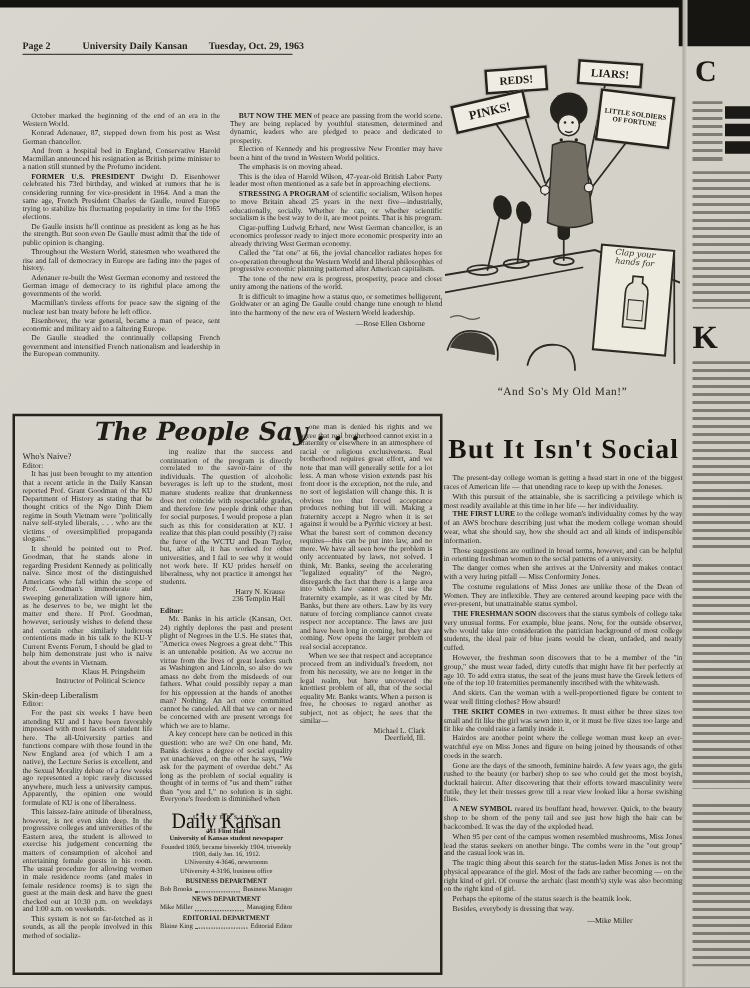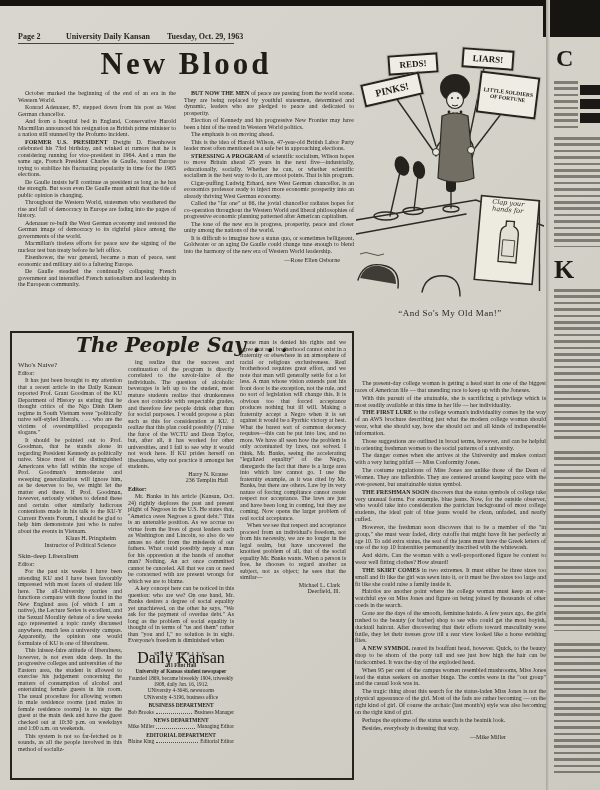--- a/index.html
+++ b/index.html
@@ -52,21 +52,20 @@
 
   <div class="abs" style="left:0;top:0;width:600px;height:6px;background:#141310;"></div>
   <div class="abs" style="left:543px;top:0;width:57px;height:37px;background:#171511;"></div>
   <div class="abs gutter" style="left:546px;top:0;width:4px;height:790px;"></div>
 
   <div class="abs hdr-txt" style="left:18px;top:32px;">Page 2</div>
   <div class="abs hdr-txt" style="left:66px;top:32px;">University Daily Kansan</div>
   <div class="abs hdr-txt" style="left:167px;top:32px;">Tuesday, Oct. 29, 1963</div>
   <div class="abs hdr-rule" style="left:18px;top:43px;width:216px;"></div>
 
-  <div class="abs nb-title" style="left:18px;top:46px;width:336px;">New Blood</div>
   <div class="abs coltxt" style="left:18px;top:90px;width:158px;height:264px;">
       <p>October marked the beginning of the end of an era in the Western World.</p>
       <p>Konrad Adenauer, 87, stepped down from his post as West German chancellor.</p>
       <p>And from a hospital bed in England, Conservative Harold Macmillan announced his resignation as British prime minister to a nation still stunned by the Profumo incident.</p>
       <p><b>FORMER U.S. PRESIDENT</b> Dwight D. Eisenhower celebrated his 73rd birthday, and winked at rumors that he is considering running for vice-president in 1964. And a man the same age, French President Charles de Gaulle, toured Europe trying to stabilize his fluctuating popularity in time for the 1965 elections.</p>
       <p>De Gaulle insists he'll continue as president as long as he has the strength. But soon even De Gaulle must admit that the tide of public opinion is changing.</p>
       <p>Throughout the Western World, statesmen who weathered the rise and fall of democracy in Europe are fading into the pages of history.</p>
       <p>Adenauer re-built the West German economy and restored the German image of democracy to its rightful place among the governments of the world.</p>
       <p>Macmillan's tireless efforts for peace saw the signing of the nuclear test ban treaty before he left office.</p>
       <p>Eisenhower, the war general, became a man of peace, sent economic and military aid to a faltering Europe.</p>
@@ -158,20 +157,21 @@
     </div>
     <div class="sign" style="left:122px;top:26px;width:54px;height:36px;font-size:5.5px;line-height:6px;transform:rotate(7deg);padding:1px;">
       <span>LITTLE SOLDIERS OF FORTUNE</span>
     </div>
     <div class="abs" style="left:126px;top:152px;width:52px;transform:rotate(5deg);text-align:center;font-family:'DejaVu Serif',serif;font-style:italic;font-size:6.5px;line-height:7px;color:#2c2a24;">
       <span>Clap your hands for</span>
     </div>
   </div>
   <div class="abs caption" style="left:356px;top:308px;width:188px;">“And So's My Old Man!”</div>
 
+  <div class="abs conf-l2" style="left:352px;top:348px;width:198px;">But It Isn't Social</div>
   <div class="abs coltxt" style="left:355px;top:380px;width:191px;height:368px;font-size:6px;line-height:6.85px;">
     <div>
         <p>The present-day college woman is getting a head start in one of the biggest races of American life — that unending race to keep up with the Joneses.</p>
         <p>With this pursuit of the attainable, she is sacrificing a privilege which is most readily available at this time in her life — her individuality.</p>
         <p><b>THE FIRST LURE</b> to the college woman's individuality comes by the way of an AWS brochure describing just what the modern college woman should wear, what she should say, how she should act and all kinds of indispensible information.</p>
         <p>Those suggestions are outlined in broad terms, however, and can be helpful in orienting freshman women to the social patterns of a university.</p>
         <p>The danger comes when she arrives at the University and makes contact with a very luring pitfall — Miss Conformity Jones.</p>
         <p>The costume regulations of Miss Jones are unlike those of the Dean of Women. They are inflexible. They are centered around keeping pace with the ever-present, but unattainable status symbol.</p>
         <p><b>THE FRESHMAN SOON</b> discovers that the status symbols of college take very unusual forms. For example, blue jeans. Now, for the outside observer, who would take into consideration the patrician background of most college students, the ideal pair of blue jeans would be clean, unfaded, and neatly cuffed.</p>
         <p>However, the freshman soon discovers that to be a member of the "in group," she must wear faded, dirty cutoffs that might have fit her perfectly at age 10. To add extra status, the seat of the jeans must have the Greek letters of one of the top 10 fraternities permanently inscribed with the whitewash.</p>

